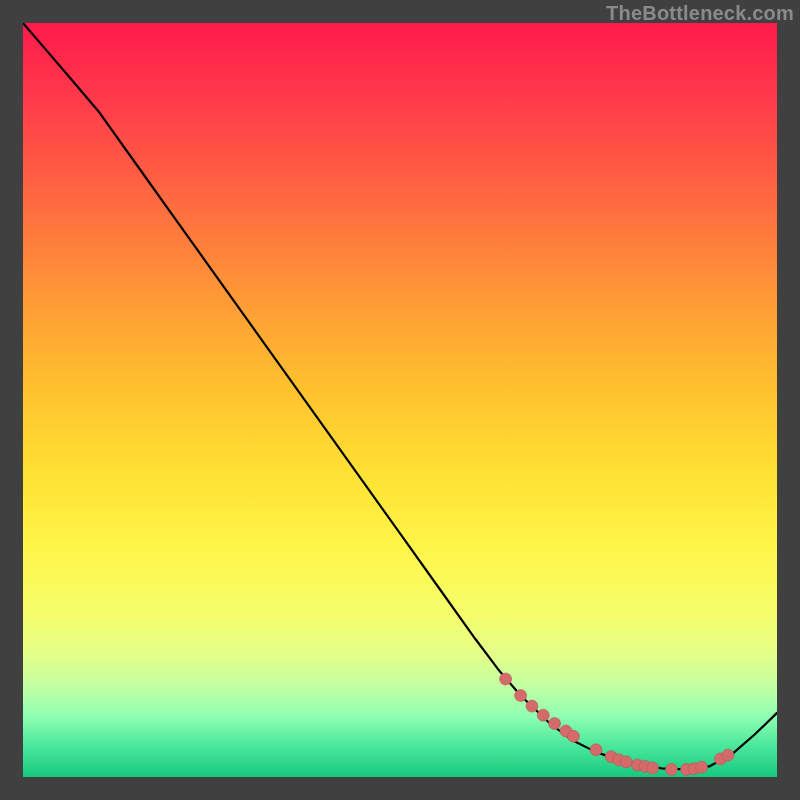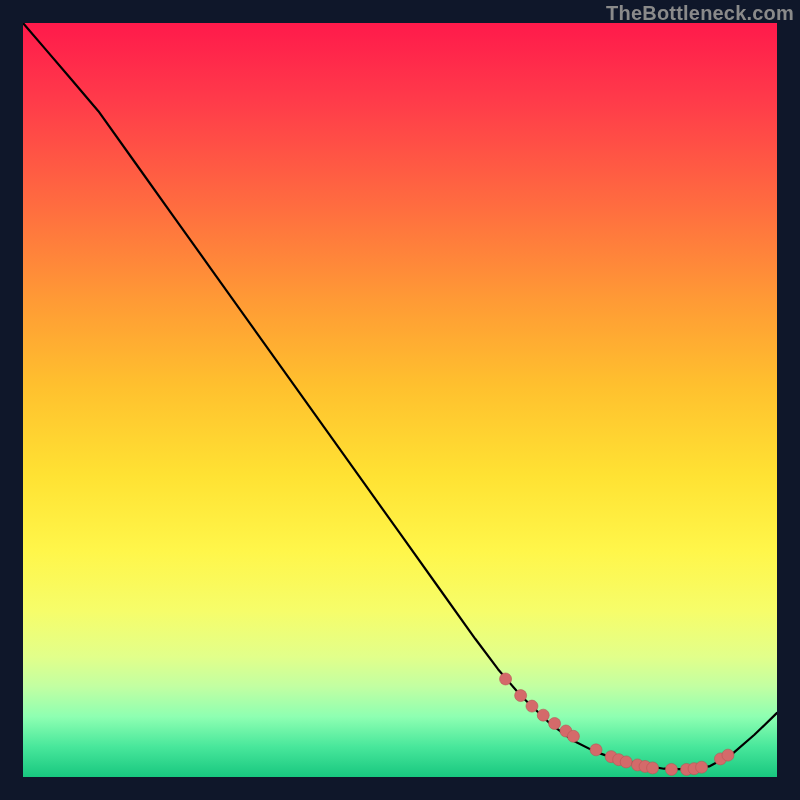--- a/index.html
+++ b/index.html
@@ -1,21 +1,21 @@
 <!DOCTYPE html>
 <html><head>
 <meta charset="utf-8">
 <style>
   * { margin: 0; padding: 0; box-sizing: border-box; }
   html, body { width: 800px; height: 800px; background: #000; overflow: hidden; }
   .stage {
     position: relative;
     width: 800px;
     height: 800px;
-    background: #0f172a;
+    background: #404040;
   }
   .plot {
     position: absolute;
     left: 23px;
     top: 23px;
     width: 754px;
     height: 754px;
     background: linear-gradient(
       to bottom,
       #ff1a4b 0%,

